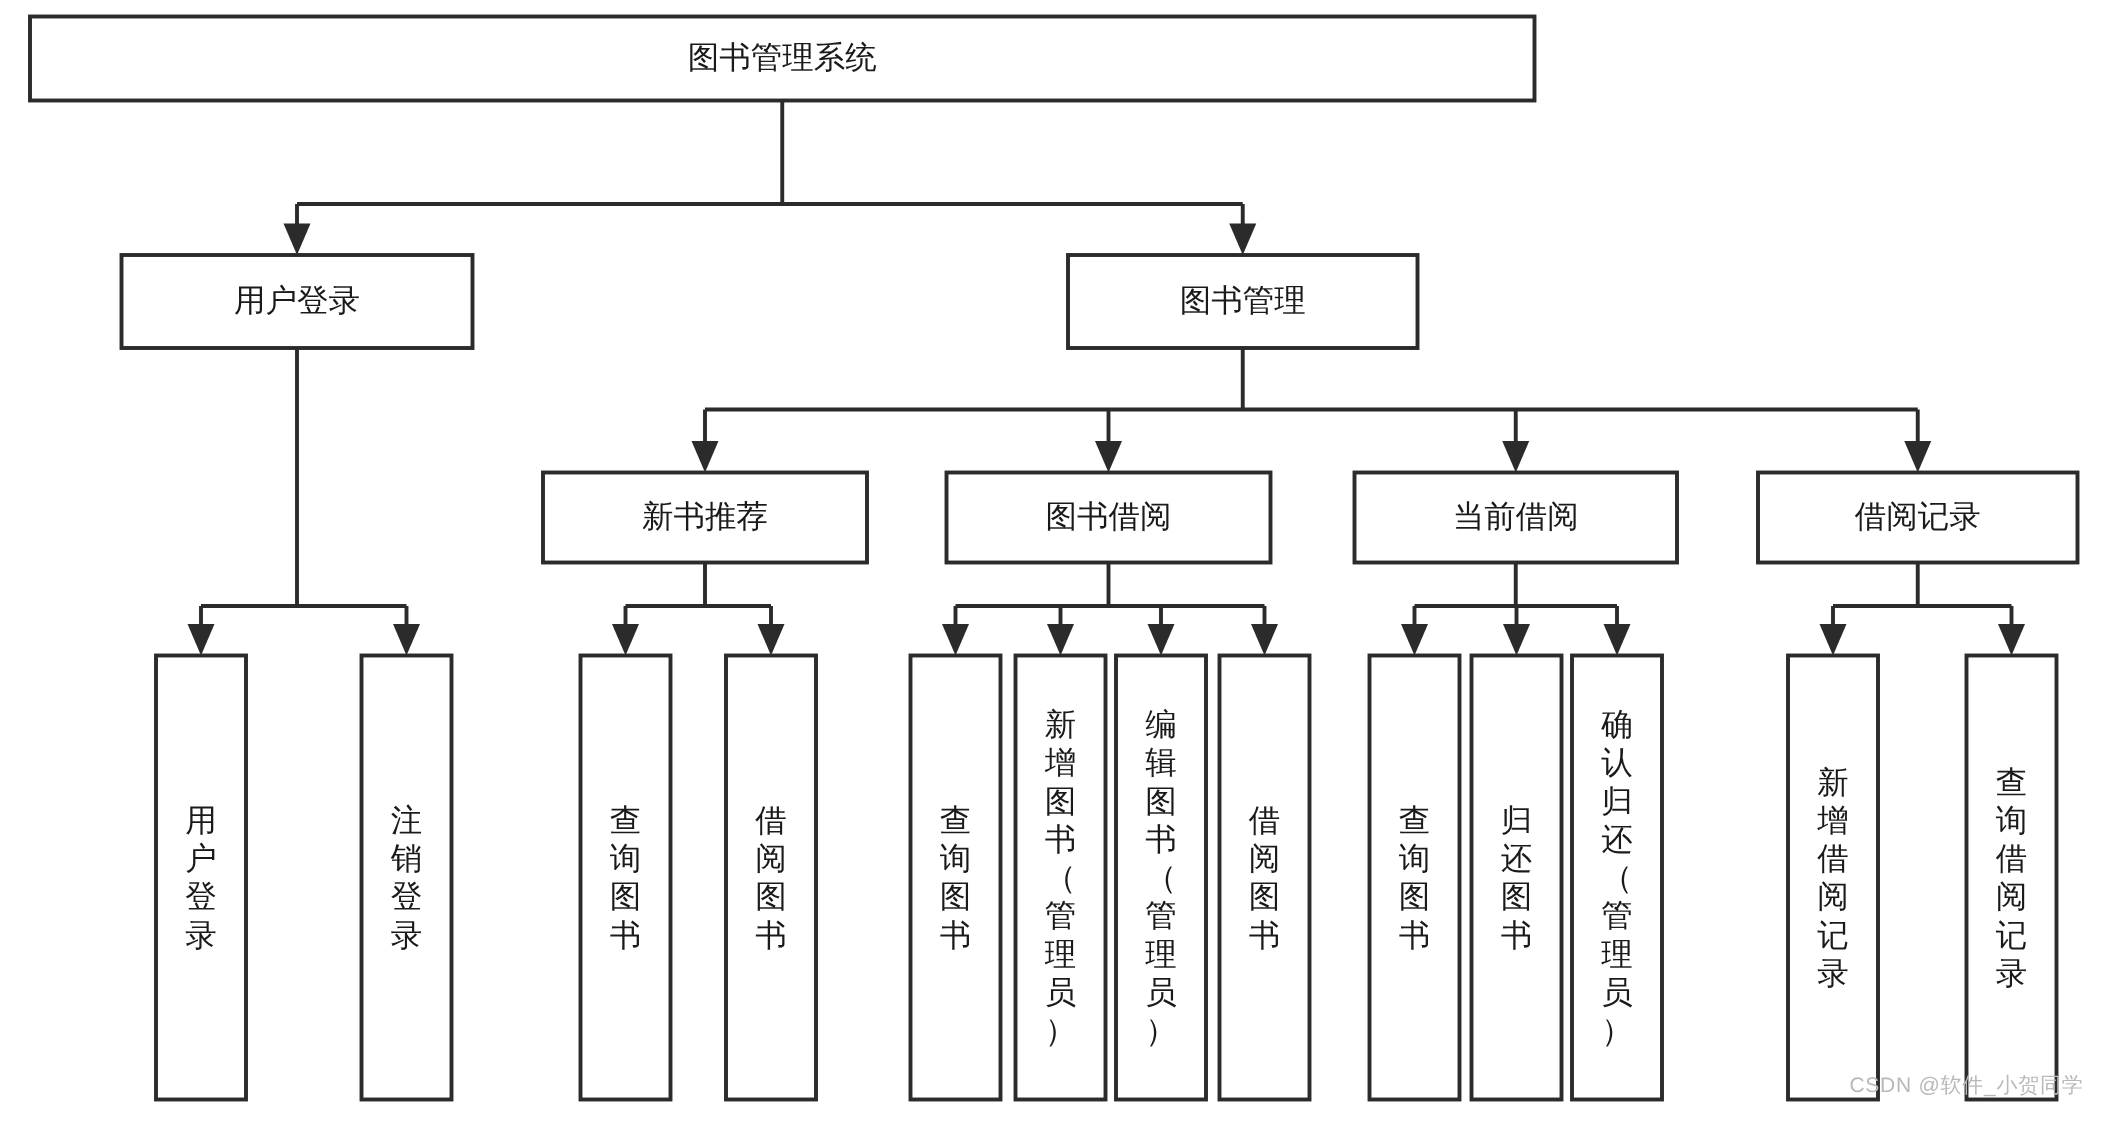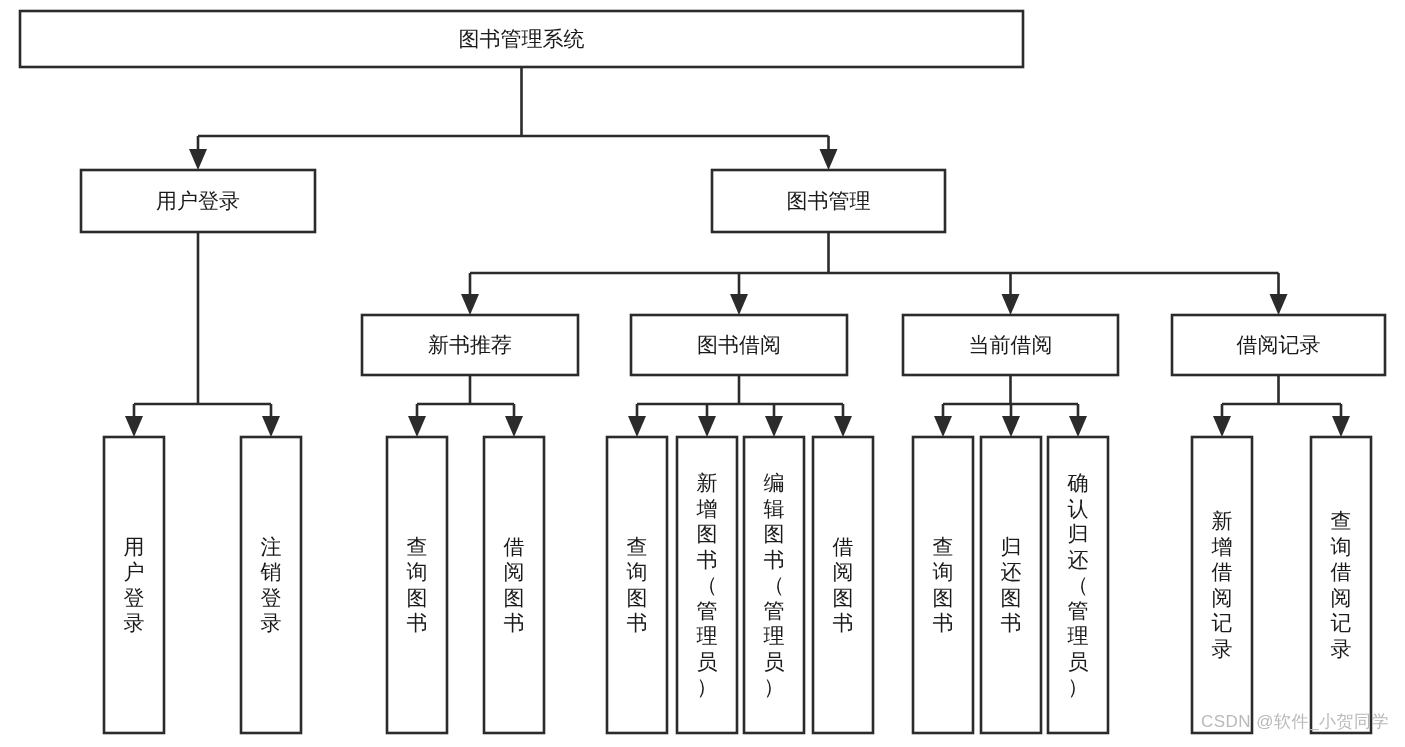--- a/index.html
+++ b/index.html
@@ -50,21 +50,21 @@
     fill: #1a1a1a;
     font-family: "Liberation Sans", "DejaVu Sans", sans-serif;
     font-size: 21px;
     text-anchor: middle;
   }
   .watermark {
     position: absolute;
     right: 16px;
     bottom: 8px;
     color: #b9b9b9;
-    font-size: 17px;
+    font-size: 14px;
     font-family: "Liberation Sans", "DejaVu Sans", sans-serif;
     letter-spacing: 0.5px;
     white-space: nowrap;
     pointer-events: none;
     user-select: none;
   }
 </style>
 </head>
 <body>
 

